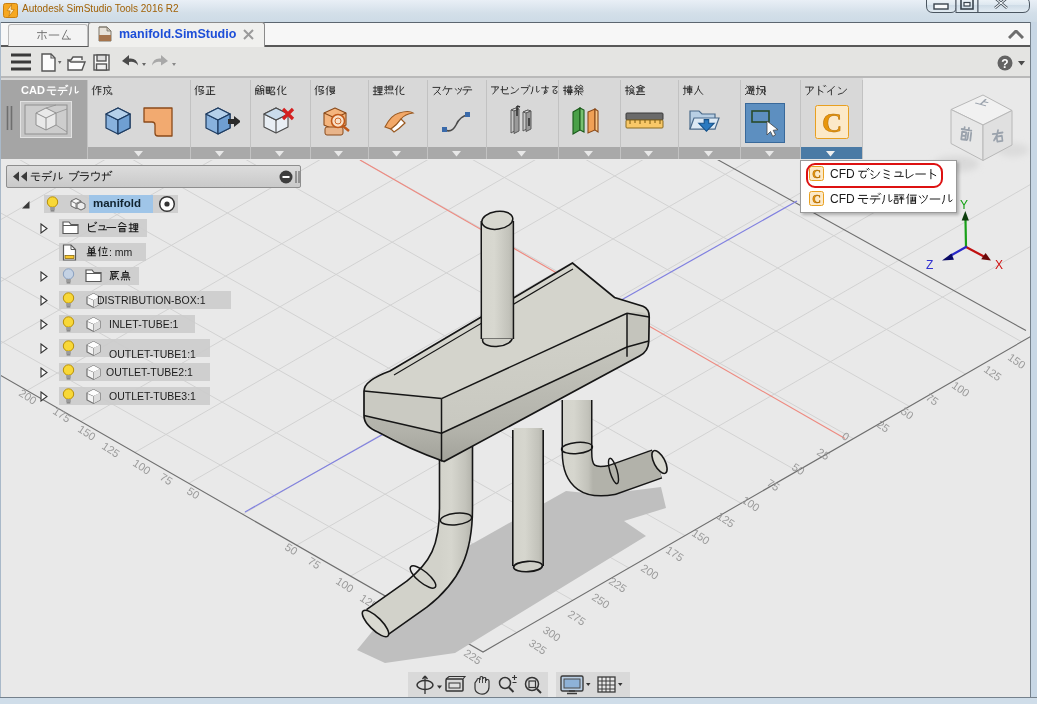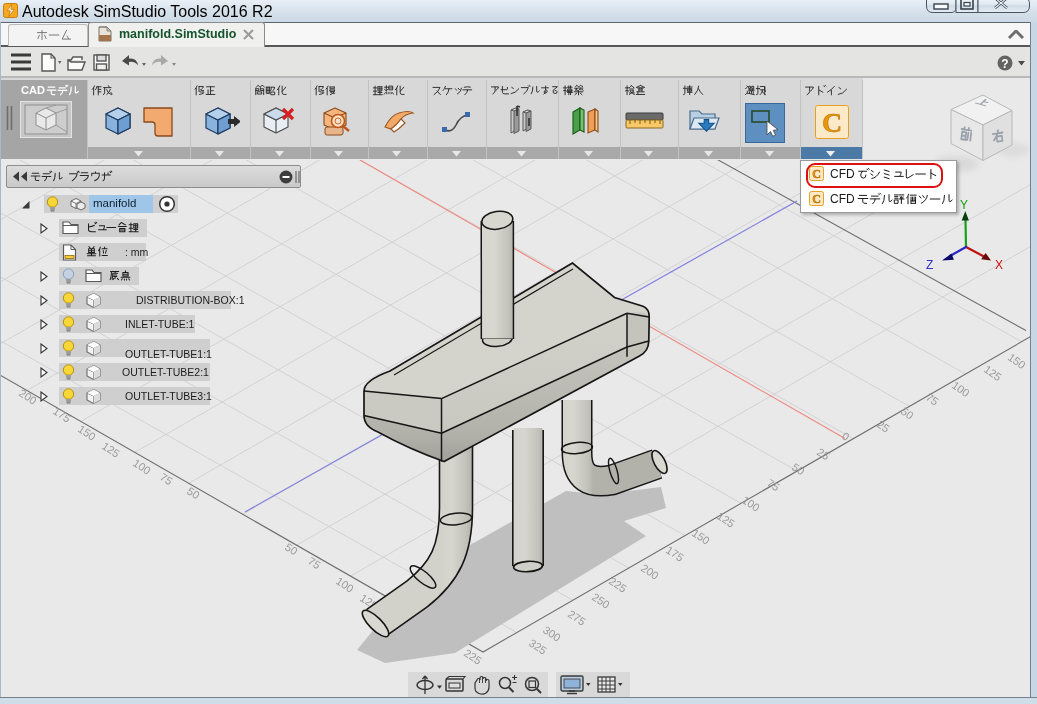--- a/index.html
+++ b/index.html
@@ -1,29 +1,29 @@
 <!DOCTYPE html>
 <html><head><meta charset="utf-8"><style>
 html,body{margin:0;padding:0;}
 body{width:1037px;height:704px;overflow:hidden;font-family:"Liberation Sans",sans-serif;background:#e9e9e9;position:relative;}
 .abs{position:absolute;}
 #titlebar{left:0;top:0;width:1037px;height:22px;background:linear-gradient(#e9eff6,#d3dfe9 60%,#cddbe6);}
-#titletxt{left:22px;top:3px;font-size:16px;color:#000000;}
+#titletxt{left:22px;top:3px;font-size:10px;color:#a16207;}
 #tabbar{left:1px;top:22px;width:1029px;height:25px;background:#f7f7f7;border-top:1px solid #5c6670;}
 #tabline{left:1px;top:45px;width:1029px;height:2px;background:#585858;}
 #toolbar{left:1px;top:47px;width:1029px;height:29px;background:#e4e4e2;border-bottom:2px solid #b9b9b9;}
 #ribbon{left:1px;top:78px;width:1029px;height:81px;background:#d8d8d8;}
 #ribbonstrip{left:87px;top:147px;width:775px;height:12px;background:#a9a9a9;}
 .grpsep{top:80px;width:1px;height:79px;background:#c2c2c2;}
 #rightborder{left:1030px;top:22px;width:7px;height:675px;background:#c8d7e5;border-left:1px solid #75818c;}
 #leftborder{left:0px;top:22px;width:1px;height:675px;background:#a9b9c9;}
 #statusbar{left:0;top:697px;width:1037px;height:7px;background:#cfdde9;border-top:1px solid #75818c;}
 #browserhdr{left:6px;top:165px;width:295px;height:23px;background:linear-gradient(#dcdcdc,#c9c9c9);border:1px solid #8e8e8e;border-radius:2px;box-sizing:border-box;}
 .rowbg{position:absolute;top:0;height:18px;background:rgba(204,204,204,0.92);}
-.rowtxt{position:absolute;top:3.5px;font-size:10.5px;color:#1c1c1c;white-space:nowrap;margin-left:16px;}
+.rowtxt{position:absolute;top:3.5px;font-size:10.5px;color:#1c1c1c;white-space:nowrap;}
 #menu{left:800px;top:160px;width:155px;height:51px;background:#fff;border:1px solid #9a9a9a;box-shadow:2px 2px 3px rgba(0,0,0,0.25);}
 #navbar1{left:408px;top:672px;width:140px;height:25px;background:#d9d9d9;}
 #navbar2{left:556px;top:672px;width:74px;height:25px;background:#d9d9d9;}
 </style></head><body>
 
 <div class="abs" id="titlebar"></div>
 <svg class="abs" style="left:3px;top:3px" width="15" height="15">
 <rect x="0.5" y="0.5" width="14" height="14" rx="2" fill="#f6a821" stroke="#c87f10"></rect>
 <path d="M8.6,1.5 L4.2,7.6 L7.2,7.9 L5.9,13.4 L11.2,6.6 L8.0,6.3 Z" fill="#fde9c0" stroke="#b06a00" stroke-width="0.6"></path>
 </svg>
@@ -57,21 +57,21 @@
       <path transform="translate(12.0,0.0) scale(1.200)" d="M1,5 H9"></path>
       <path transform="translate(24.0,0.0) scale(1.200)" d="M5.5,1 L1.8,8.4 L8.8,8.4 M5.8,5.8 L7.3,8.2"></path>
     </g>
   </svg>
 <div class="abs" style="left:88px;top:22px;width:175px;height:24px;border:1px solid #8a8a8a;border-bottom:none;border-radius:3px 3px 0 0;background:#f0f0ee"></div>
 <svg class="abs" style="left:97px;top:26px" width="17" height="17">
 <path d="M2,1 H10 L14,5 V15 H2 Z" fill="#e8e2d8" stroke="#7a7468"></path>
 <path d="M2,1 H10 L14,5 H10 V1" fill="#cbc4b6" stroke="#7a7468" stroke-width="0.8"></path>
 <rect x="2" y="9" width="12" height="6" fill="#a5744c"></rect>
 </svg>
-<div class="abs" style="left:119px;top:27px;font-size:12.5px;font-weight:bold;color:#14532d">manifold.SimStudio</div>
+<div class="abs" style="left:119px;top:27px;font-size:12.5px;font-weight:bold;color:#1d4ed8">manifold.SimStudio</div>
 <svg class="abs" style="left:243px;top:29px" width="11" height="11">
     <path d="M1,1 L10,10 M10,1 L1,10" stroke="#9a9a9a" stroke-width="2"></path>
   </svg>
 <svg class="abs" style="left:1008px;top:30px" width="16" height="9">
     <path d="M1,8 L8,1 L15,8" fill="none" stroke="#6e6e6e" stroke-width="3"></path>
   </svg>
 <div class="abs" id="toolbar"></div>
 <svg class="abs" style="left:10px;top:52px" width="22" height="20">
 <g stroke="#3a3a3a" stroke-width="3">
       <path d="M1,3 H21 M1,10 H21 M1,17 H21"></path>
@@ -558,21 +558,21 @@
     <circle cx="6.5" cy="6" r="5.2" fill="#f8d838" stroke="#b89008" stroke-width="1"></circle>
     <rect x="4.2" y="11" width="4.6" height="3" fill="#9a9a9a"></rect>
     <rect x="4.6" y="14" width="3.8" height="1.6" fill="#8a8a8a"></rect>
   </svg>
 <svg class="abs" style="left:68px;top:195px" width="20" height="18">
 <path d="M3,6 L8,3.5 L13,6 L13,11 L8,13.5 L3,11 Z" fill="#f8f8f8" stroke="#666" stroke-width="1"></path>
 <path d="M9,9 L13,7 L17,9 L17,13 L13,15 L9,13 Z" fill="#ececec" stroke="#666" stroke-width="1"></path>
 <path d="M3,6 L8,8.5 L13,6 M8,8.5 V13.5" fill="none" stroke="#666" stroke-width="0.9"></path>
   </svg>
 <div class="abs" style="left:89px;top:195px;width:64px;height:18px;background:#9fc5e8"></div>
-<div class="abs" style="left:93px;top:197px;font-size:11.5px;font-weight:normal;color:#10222e">manifold</div>
+<div class="abs" style="left:93px;top:197px;font-size:11.5px;font-weight:bold;color:#10222e">manifold</div>
 <svg class="abs" style="left:158px;top:195px" width="18" height="18">
 <circle cx="9" cy="9" r="7.3" fill="#fdfdfd" stroke="#333" stroke-width="1.5"></circle>
 <circle cx="9" cy="9" r="2.6" fill="#333"></circle>
   </svg>
 <div class="rowbg" style="left:59px;top:219px;width:88px"></div>
 <svg class="abs" style="left:40px;top:223px" width="8" height="11">
     <path d="M1,1 L7,5.5 L1,10 Z" fill="#fdfdfd" stroke="#333" stroke-width="1.1"></path>
   </svg>
 <svg class="abs" style="left:62px;top:220px" width="17" height="15">
     <path d="M1,2 H7 L9,4.5 H16 V13.5 H1 Z" fill="#fff" stroke="#5a5a5a" stroke-width="1.2"></path>
@@ -627,21 +627,21 @@
     <circle cx="6.5" cy="6" r="5.2" fill="#f8d838" stroke="#b89008" stroke-width="1"></circle>
     <rect x="4.2" y="11" width="4.6" height="3" fill="#9a9a9a"></rect>
     <rect x="4.6" y="14" width="3.8" height="1.6" fill="#8a8a8a"></rect>
   </svg>
 <svg class="abs" style="left:85px;top:292px" width="17" height="17">
     <path d="M2,5 L8.5,1.5 L15,5 L15,12 L8.5,15.5 L2,12 Z" fill="#f4f4f4" stroke="#6a6a6a" stroke-width="1.1"></path>
     <path d="M2,5 L8.5,8 L15,5 M8.5,8 V15.5" fill="none" stroke="#6a6a6a" stroke-width="1"></path>
     <path d="M2,5 L8.5,1.5 L15,5 L8.5,8 Z" fill="#fdfdfd"></path>
     <path d="M8.5,8 L15,5 V12 L8.5,15.5 Z" fill="#dcdcdc"></path>
   </svg>
-<div class="rowtxt" style="left:120px;top:294px">DISTRIBUTION-BOX:1</div>
+<div class="rowtxt" style="left:97px;top:294px">DISTRIBUTION-BOX:1</div>
 <div class="rowbg" style="left:59px;top:315px;width:136px"></div>
 <svg class="abs" style="left:40px;top:319px" width="8" height="11">
     <path d="M1,1 L7,5.5 L1,10 Z" fill="#fdfdfd" stroke="#333" stroke-width="1.1"></path>
   </svg>
 <svg class="abs" style="left:62px;top:316px" width="13" height="17">
     <circle cx="6.5" cy="6" r="5.2" fill="#f8d838" stroke="#b89008" stroke-width="1"></circle>
     <rect x="4.2" y="11" width="4.6" height="3" fill="#9a9a9a"></rect>
     <rect x="4.6" y="14" width="3.8" height="1.6" fill="#8a8a8a"></rect>
   </svg>
 <svg class="abs" style="left:85px;top:316px" width="17" height="17">

